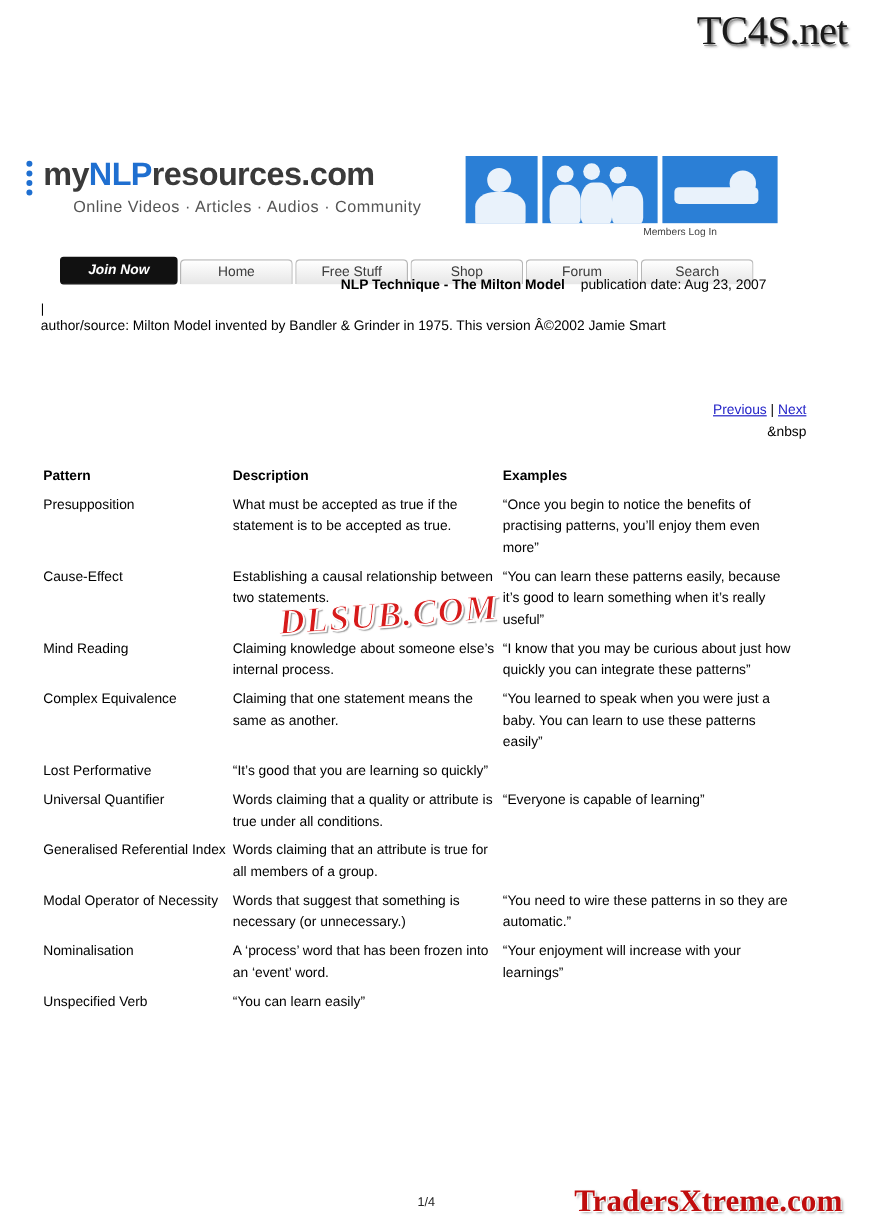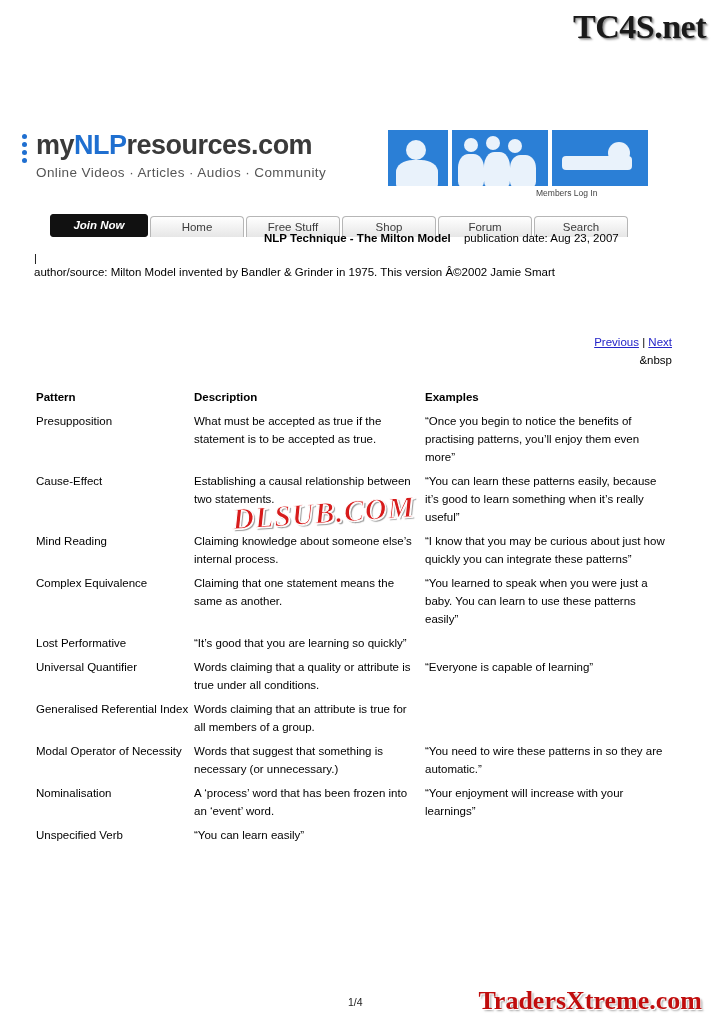--- a/index.html
+++ b/index.html
@@ -15,21 +15,21 @@
     position: relative;
     overflow: hidden;
   }
 
   
   .tc4s {
     position: absolute;
     top: 8px;
     right: 18px;
     font-family: "Liberation Serif", serif;
-    font-weight: bold;
+    font-weight: normal;
     font-size: 34px;
     letter-spacing: -0.5px;
     color: #1a1a1a;
     text-shadow: 1px 1px 0 #9a9a9a, 2px 2px 2px rgba(0,0,0,.35);
   }
 
   
   .banner {
     position: absolute;
     left: 36px;
@@ -54,20 +54,21 @@
   }
   .brand-line1 .nlp { color: #1f6fd0; }
   .brand-line1 .my { color: #3a3a3a; }
   .brand-line2 {
     font-family: "Liberation Sans", sans-serif;
     font-size: 13.5px;
     color: #555;
     letter-spacing: .4px;
     margin-top: 4px;
     white-space: nowrap;
+    text-align: center;
   }
   .dots {
     position: absolute;
     left: -14px;
     top: 4px;
     width: 10px;
     height: 24px;
   }
   .dots i {
     display: block;
@@ -133,21 +134,21 @@
     border: 1px solid #111;
     border-radius: 3px;
     width: 96px;
     height: 21px;
     line-height: 21px;
   }
 
   
   .doc-title-row {
     position: absolute;
-    left: 264px;
+    left: 284px;
     top: 232px;
     font-size: 11.5px;
     white-space: nowrap;
   }
   .doc-title-row .t {
     font-weight: bold;
   }
   .doc-title-row .d {
     font-weight: normal;
     margin-left: 10px;
@@ -201,21 +202,21 @@
   .trow {
     display: flex;
     align-items: flex-start;
     margin-bottom: 6px;
   }
   .thead {
     font-weight: bold;
     margin-bottom: 6px;
   }
   .c1 { width: 158px; }
-  .c2 { width: 225px; padding-right: 6px; }
+  .c2 { width: 225px; padding-right: 0; }
   .c3 { width: 240px; }
 
   
   .dlsub {
     position: absolute;
     left: 232px;
     top: 496px;
     font-family: "Liberation Serif", serif;
     font-weight: bold;
     font-style: italic;

